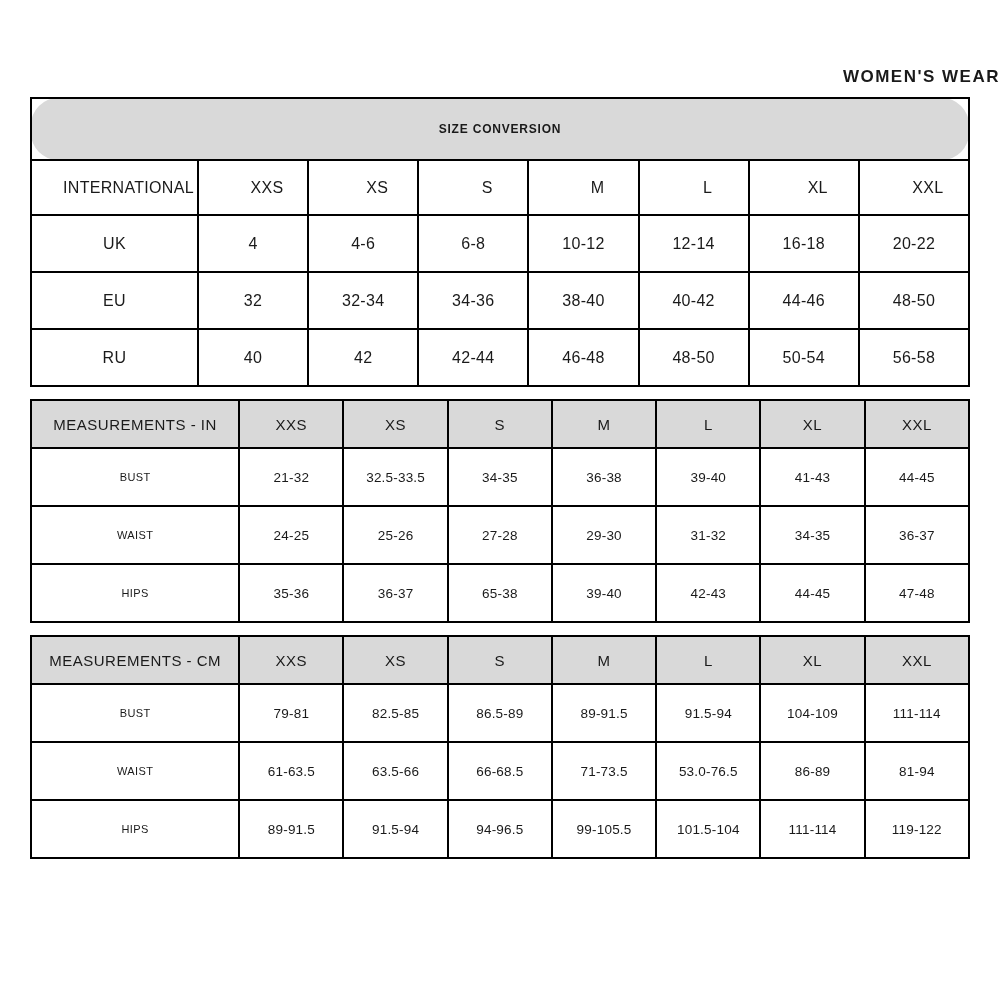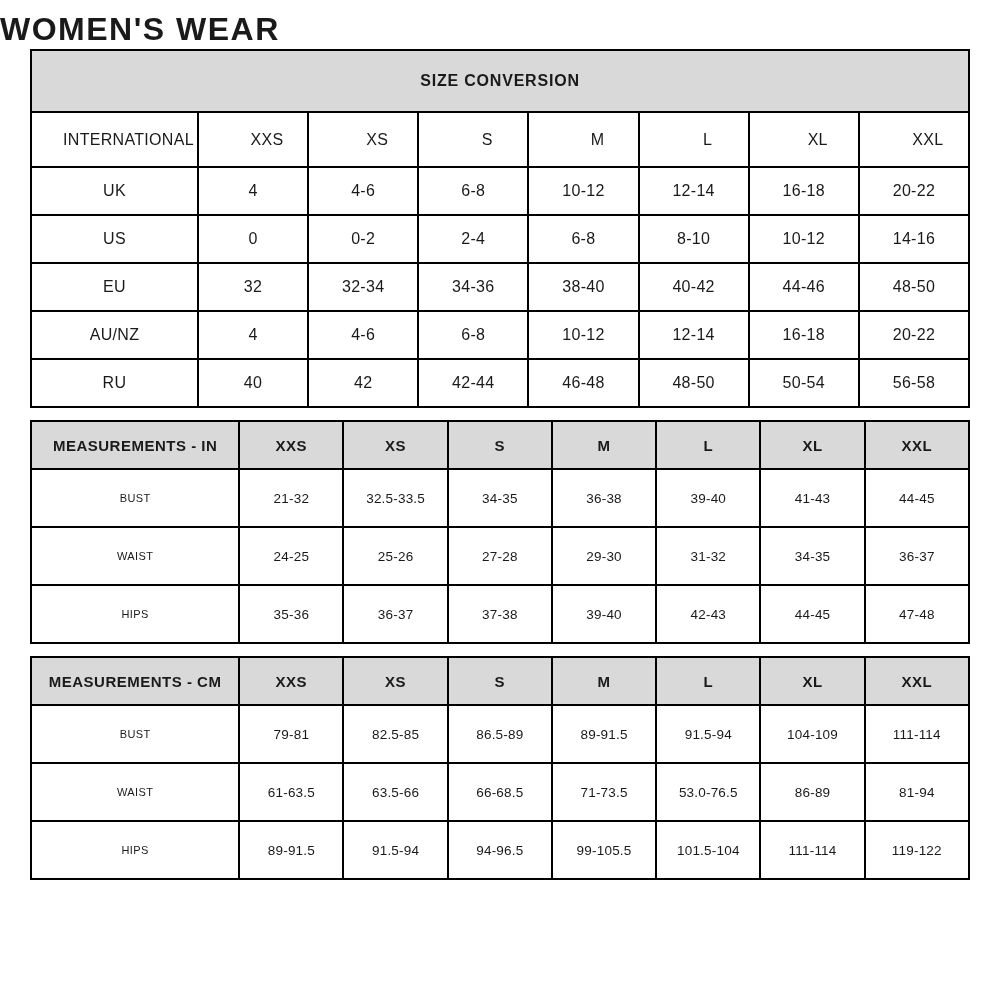--- a/index.html
+++ b/index.html
@@ -5,26 +5,27 @@
   * { box-sizing: border-box; }
   html, body { margin: 0; padding: 0; }
   body {
     width: 1000px;
     height: 1000px;
     background: #ffffff;
     font-family: "Liberation Sans", sans-serif;
     color: #1a1a1a;
   }
   .page-title {
-    text-align: left;
+    text-align: right;
     padding-top: 14px;
-    font-size: 32px;
+    font-size: 17px;
     font-weight: bold;
     letter-spacing: 1.5px;
     line-height: 30px;
+    margin-top: 48px;
   }
   .tables { margin: 0 30px; }
   table {
     width: 100%;
     border-collapse: collapse;
     table-layout: fixed;
   }
   td {
     border: 2px solid #000000;
     text-align: center;
@@ -33,35 +34,36 @@
     overflow: hidden;
     white-space: nowrap;
   }
   .gray-bg { background: #d9d9d9; }
 
   
   .t1 { margin-top: 5px; }
   .t1 .title-row td {
     height: 62px;
     font-weight: bold;
-    font-size: 16px;
+    font-size: 12px;
     letter-spacing: 0.8px;
+    border-radius: 27px;
   }
   .t1 .hdr td { height: 55px; padding-left: 28px; }
   .t1 td {
     font-size: 16px;
-    height: 48px;
+    height: 57px;
     letter-spacing: 0.3px;
   }
 
   
   .tm { margin-top: 12px; }
   .tm .hdr td {
     height: 48px;
-    font-weight: bold;
+    font-weight: normal;
     font-size: 15px;
     letter-spacing: 0.5px;
   }
   .tm td {
     font-size: 13.5px;
     height: 58px;
     letter-spacing: 0.2px;
   }
   .tm td.row-label { font-size: 11px; letter-spacing: 0.4px; }
 </style>
@@ -101,48 +103,28 @@
       <td>UK</td>
       <td>4</td>
       <td>4-6</td>
       <td>6-8</td>
       <td>10-12</td>
       <td>12-14</td>
       <td>16-18</td>
       <td>20-22</td>
     </tr>
     <tr>
-      <td>US</td>
-      <td>0</td>
-      <td>0-2</td>
-      <td>2-4</td>
-      <td>6-8</td>
-      <td>8-10</td>
-      <td>10-12</td>
-      <td>14-16</td>
-    </tr>
-    <tr>
       <td>EU</td>
       <td>32</td>
       <td>32-34</td>
       <td>34-36</td>
       <td>38-40</td>
       <td>40-42</td>
       <td>44-46</td>
       <td>48-50</td>
-    </tr>
-    <tr>
-      <td>AU/NZ</td>
-      <td>4</td>
-      <td>4-6</td>
-      <td>6-8</td>
-      <td>10-12</td>
-      <td>12-14</td>
-      <td>16-18</td>
-      <td>20-22</td>
     </tr>
     <tr>
       <td>RU</td>
       <td>40</td>
       <td>42</td>
       <td>42-44</td>
       <td>46-48</td>
       <td>48-50</td>
       <td>50-54</td>
       <td>56-58</td>
@@ -189,21 +171,21 @@
       <td>27-28</td>
       <td>29-30</td>
       <td>31-32</td>
       <td>34-35</td>
       <td>36-37</td>
     </tr>
     <tr>
       <td class="row-label">HIPS</td>
       <td>35-36</td>
       <td>36-37</td>
-      <td>37-38</td>
+      <td>65-38</td>
       <td>39-40</td>
       <td>42-43</td>
       <td>44-45</td>
       <td>47-48</td>
     </tr>
   </tbody>
     </table>
 
   <table class="tm">
     <colgroup>

